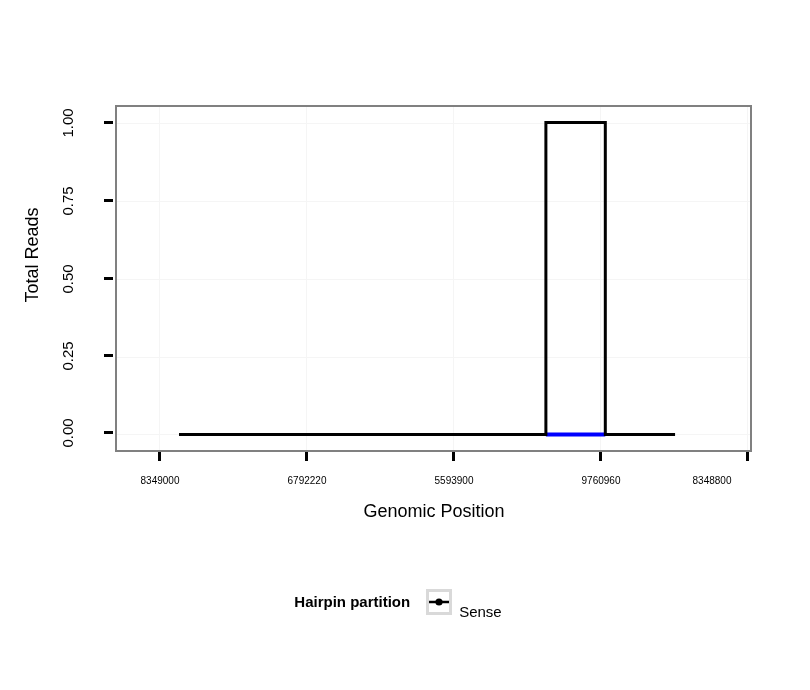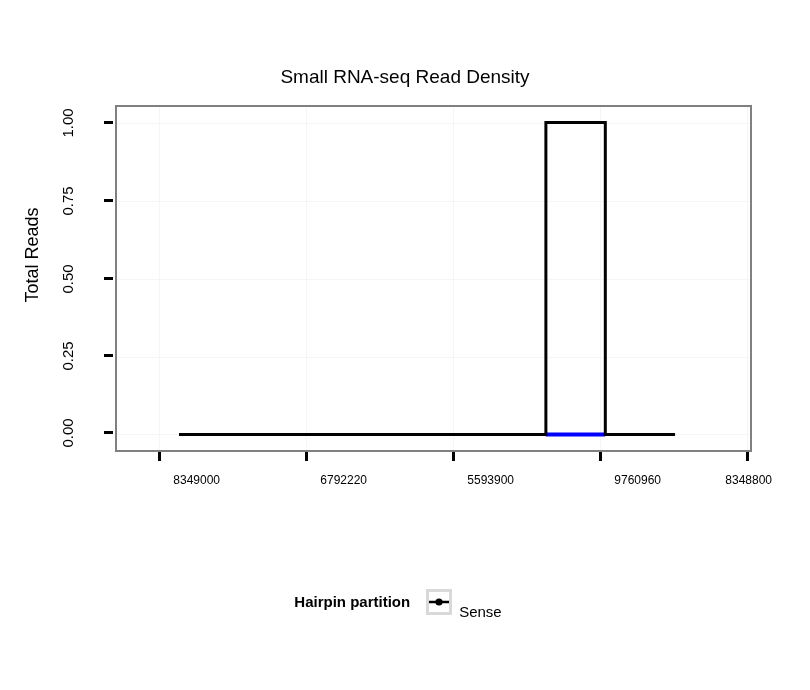--- a/index.html
+++ b/index.html
@@ -115,24 +115,24 @@
     white-space: nowrap;
     transform: rotate(-90deg);
     transform-origin: center center;
     text-align: center;
     width: 60px;
     left: 38px;
   }
   .ticklabel-x {
     position: absolute;
     top: 472px;
-    font-size: 12px;
+    font-size: 10px;
     line-height: 17px;
     white-space: nowrap;
-    text-align: right;
+    text-align: center;
     width: 120px;
   }
 
   
   .legend {
     position: absolute;
     left: 0;
     top: 583px;
     width: 810px;
     display: flex;
@@ -165,21 +165,20 @@
     font-size: 15px;
     white-space: nowrap;
     margin-top: 20px;
   }
 </style>
 </head>
 <body>
 
 <div id="figure">
 
-  <div class="plot-title">Small RNA-seq Read Density</div>
 
   <div class="ylab">Total Reads</div>
 
   <div class="panel">
     <div class="panel-inner">
 
       <div class="grid-h" style="top:16px;"></div>
       <div class="grid-h" style="top:94px;"></div>
       <div class="grid-h" style="top:172px;"></div>
       <div class="grid-h" style="top:250px;"></div>
@@ -215,20 +214,21 @@
   <div class="tick-x" style="left:452px;"></div>
   <div class="tick-x" style="left:599px;"></div>
   <div class="tick-x" style="left:746px;"></div>
 
   <div class="ticklabel-x" style="left:100px;">8349000</div>
   <div class="ticklabel-x" style="left:247px;">6792220</div>
   <div class="ticklabel-x" style="left:394px;">5593900</div>
   <div class="ticklabel-x" style="left:541px;">9760960</div>
   <div class="ticklabel-x" style="left:652px;">8348800</div>
 
+  <div class="xlab">Genomic Position</div>
 
   <div class="legend">
     <div class="legend-title">Hairpin partition</div>
 
     <div class="legend-item">
       <div class="legend-key">
         <svg width="20" height="20" viewBox="0 0 20 20">
           <line x1="0" y1="10" x2="20" y2="10" stroke="#000000" stroke-width="2.5"></line>
           <circle cx="10" cy="10" r="3.6" fill="#000000"></circle>
         </svg>

